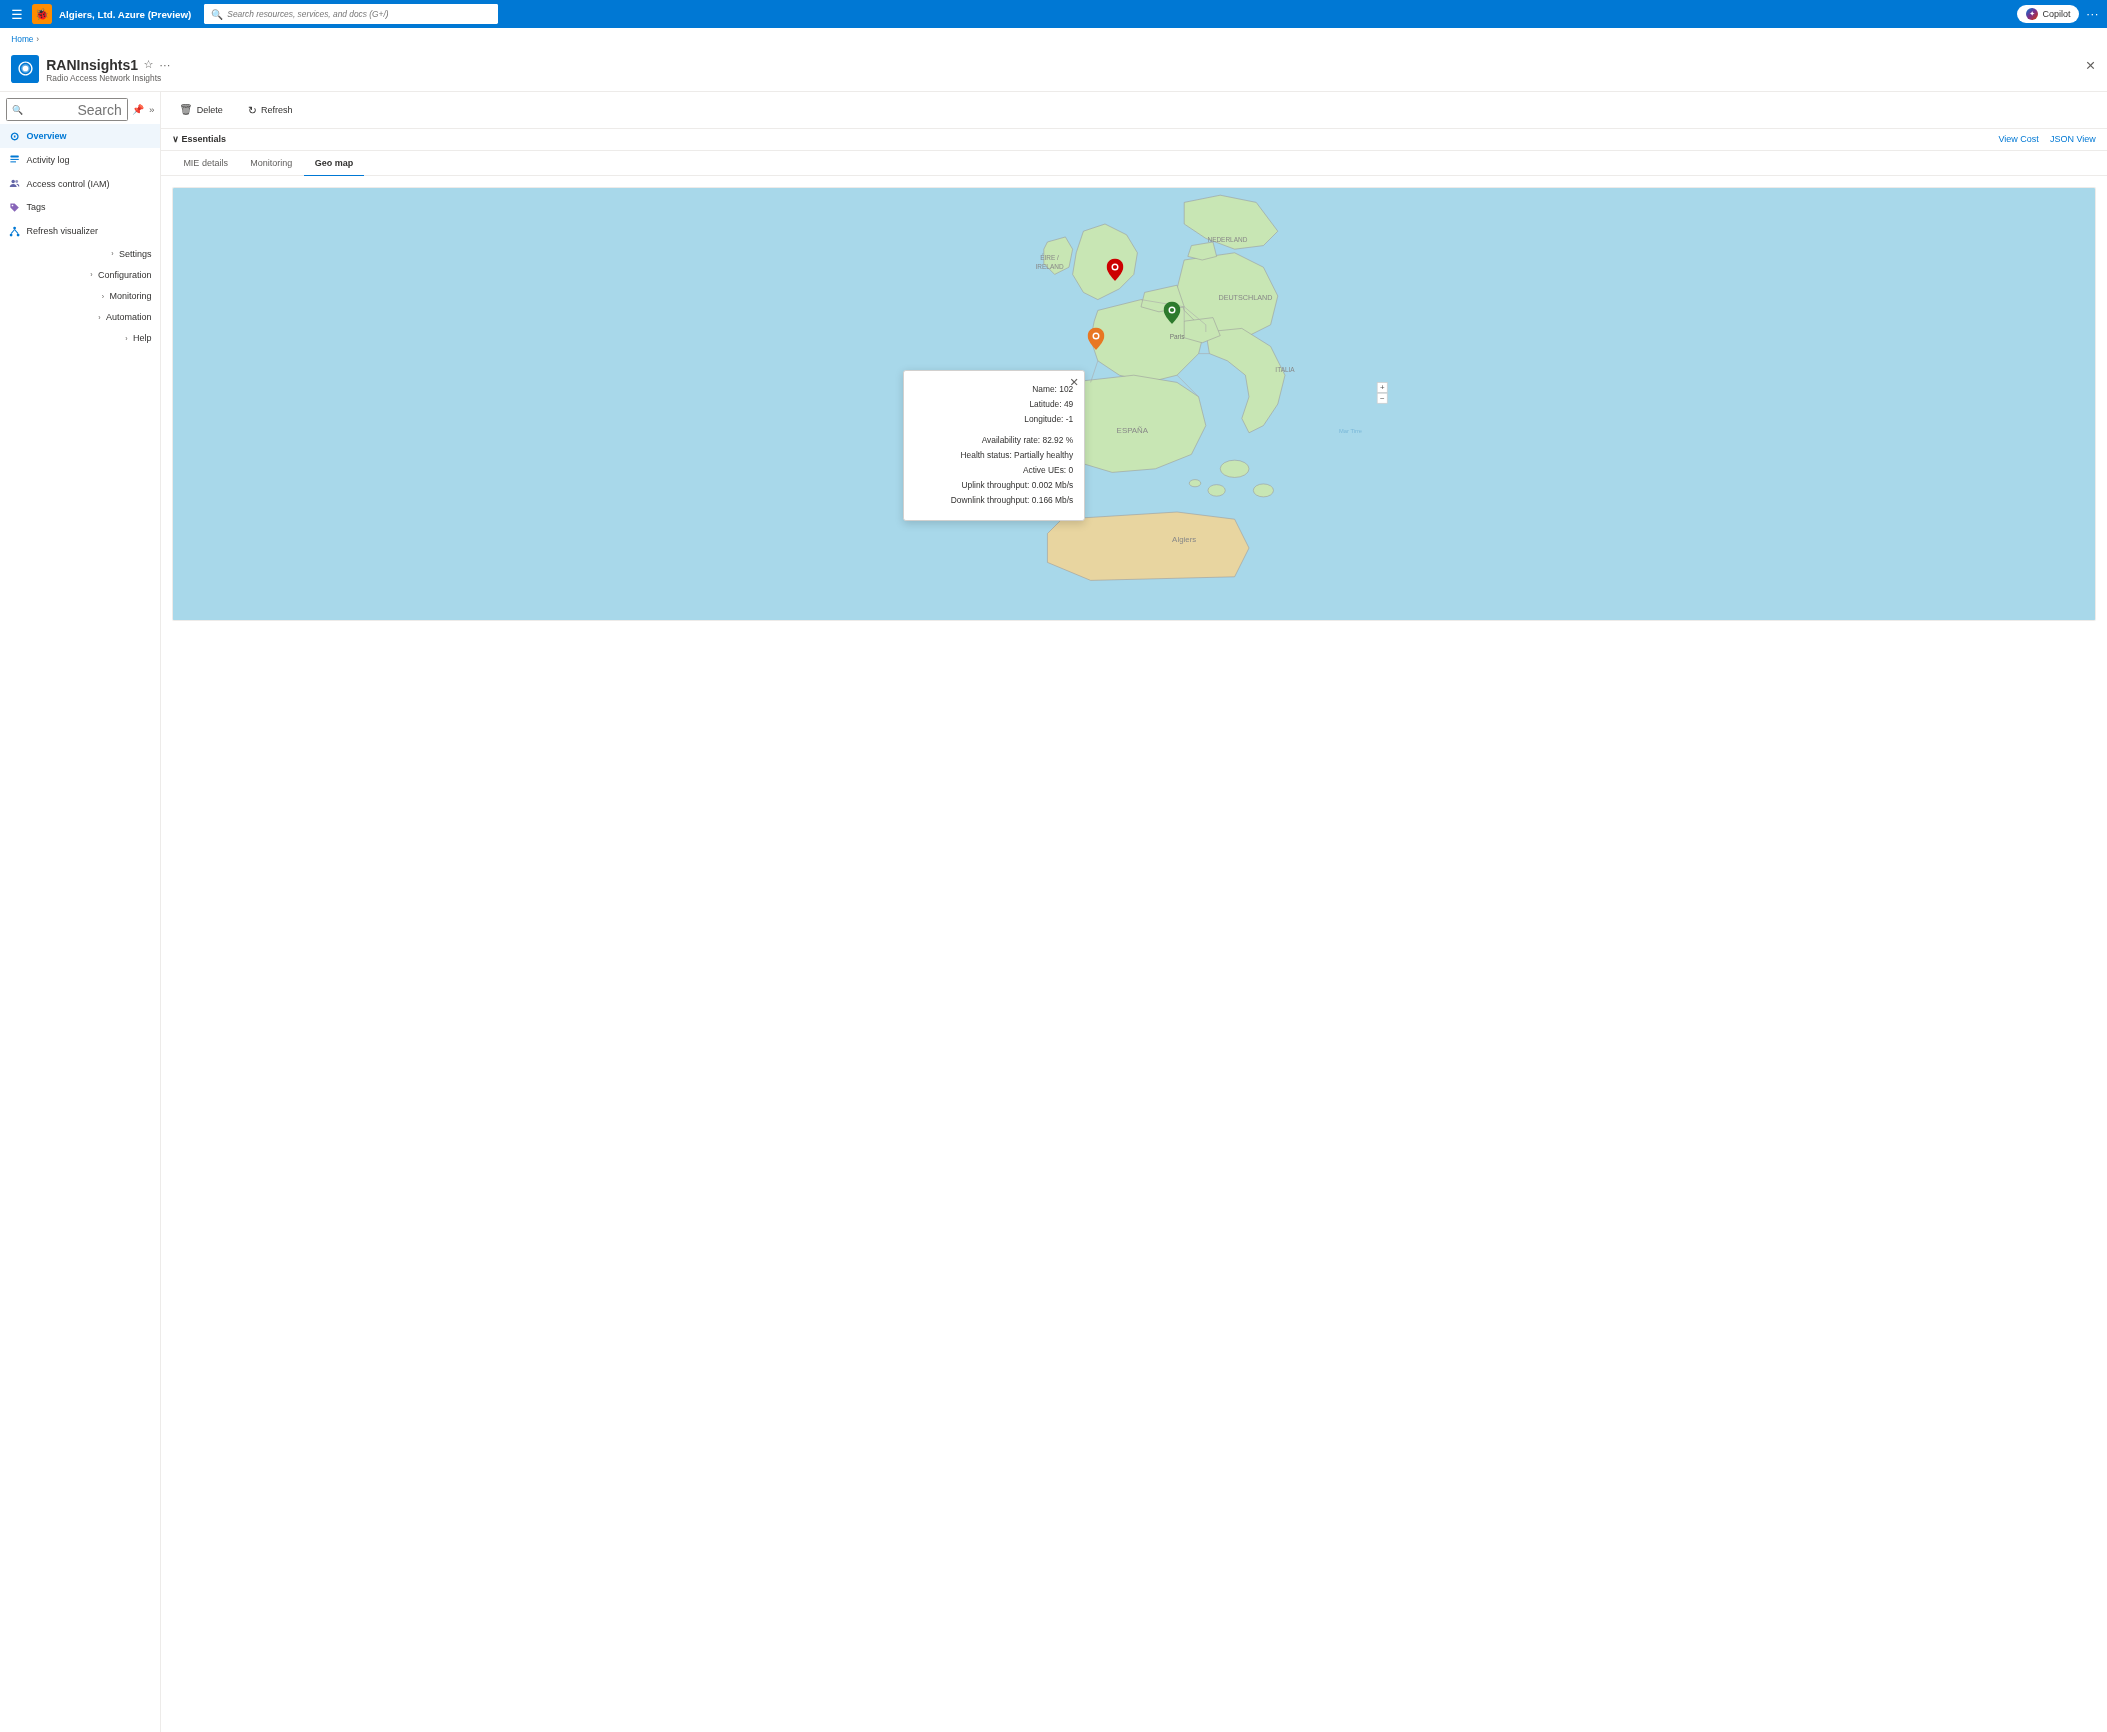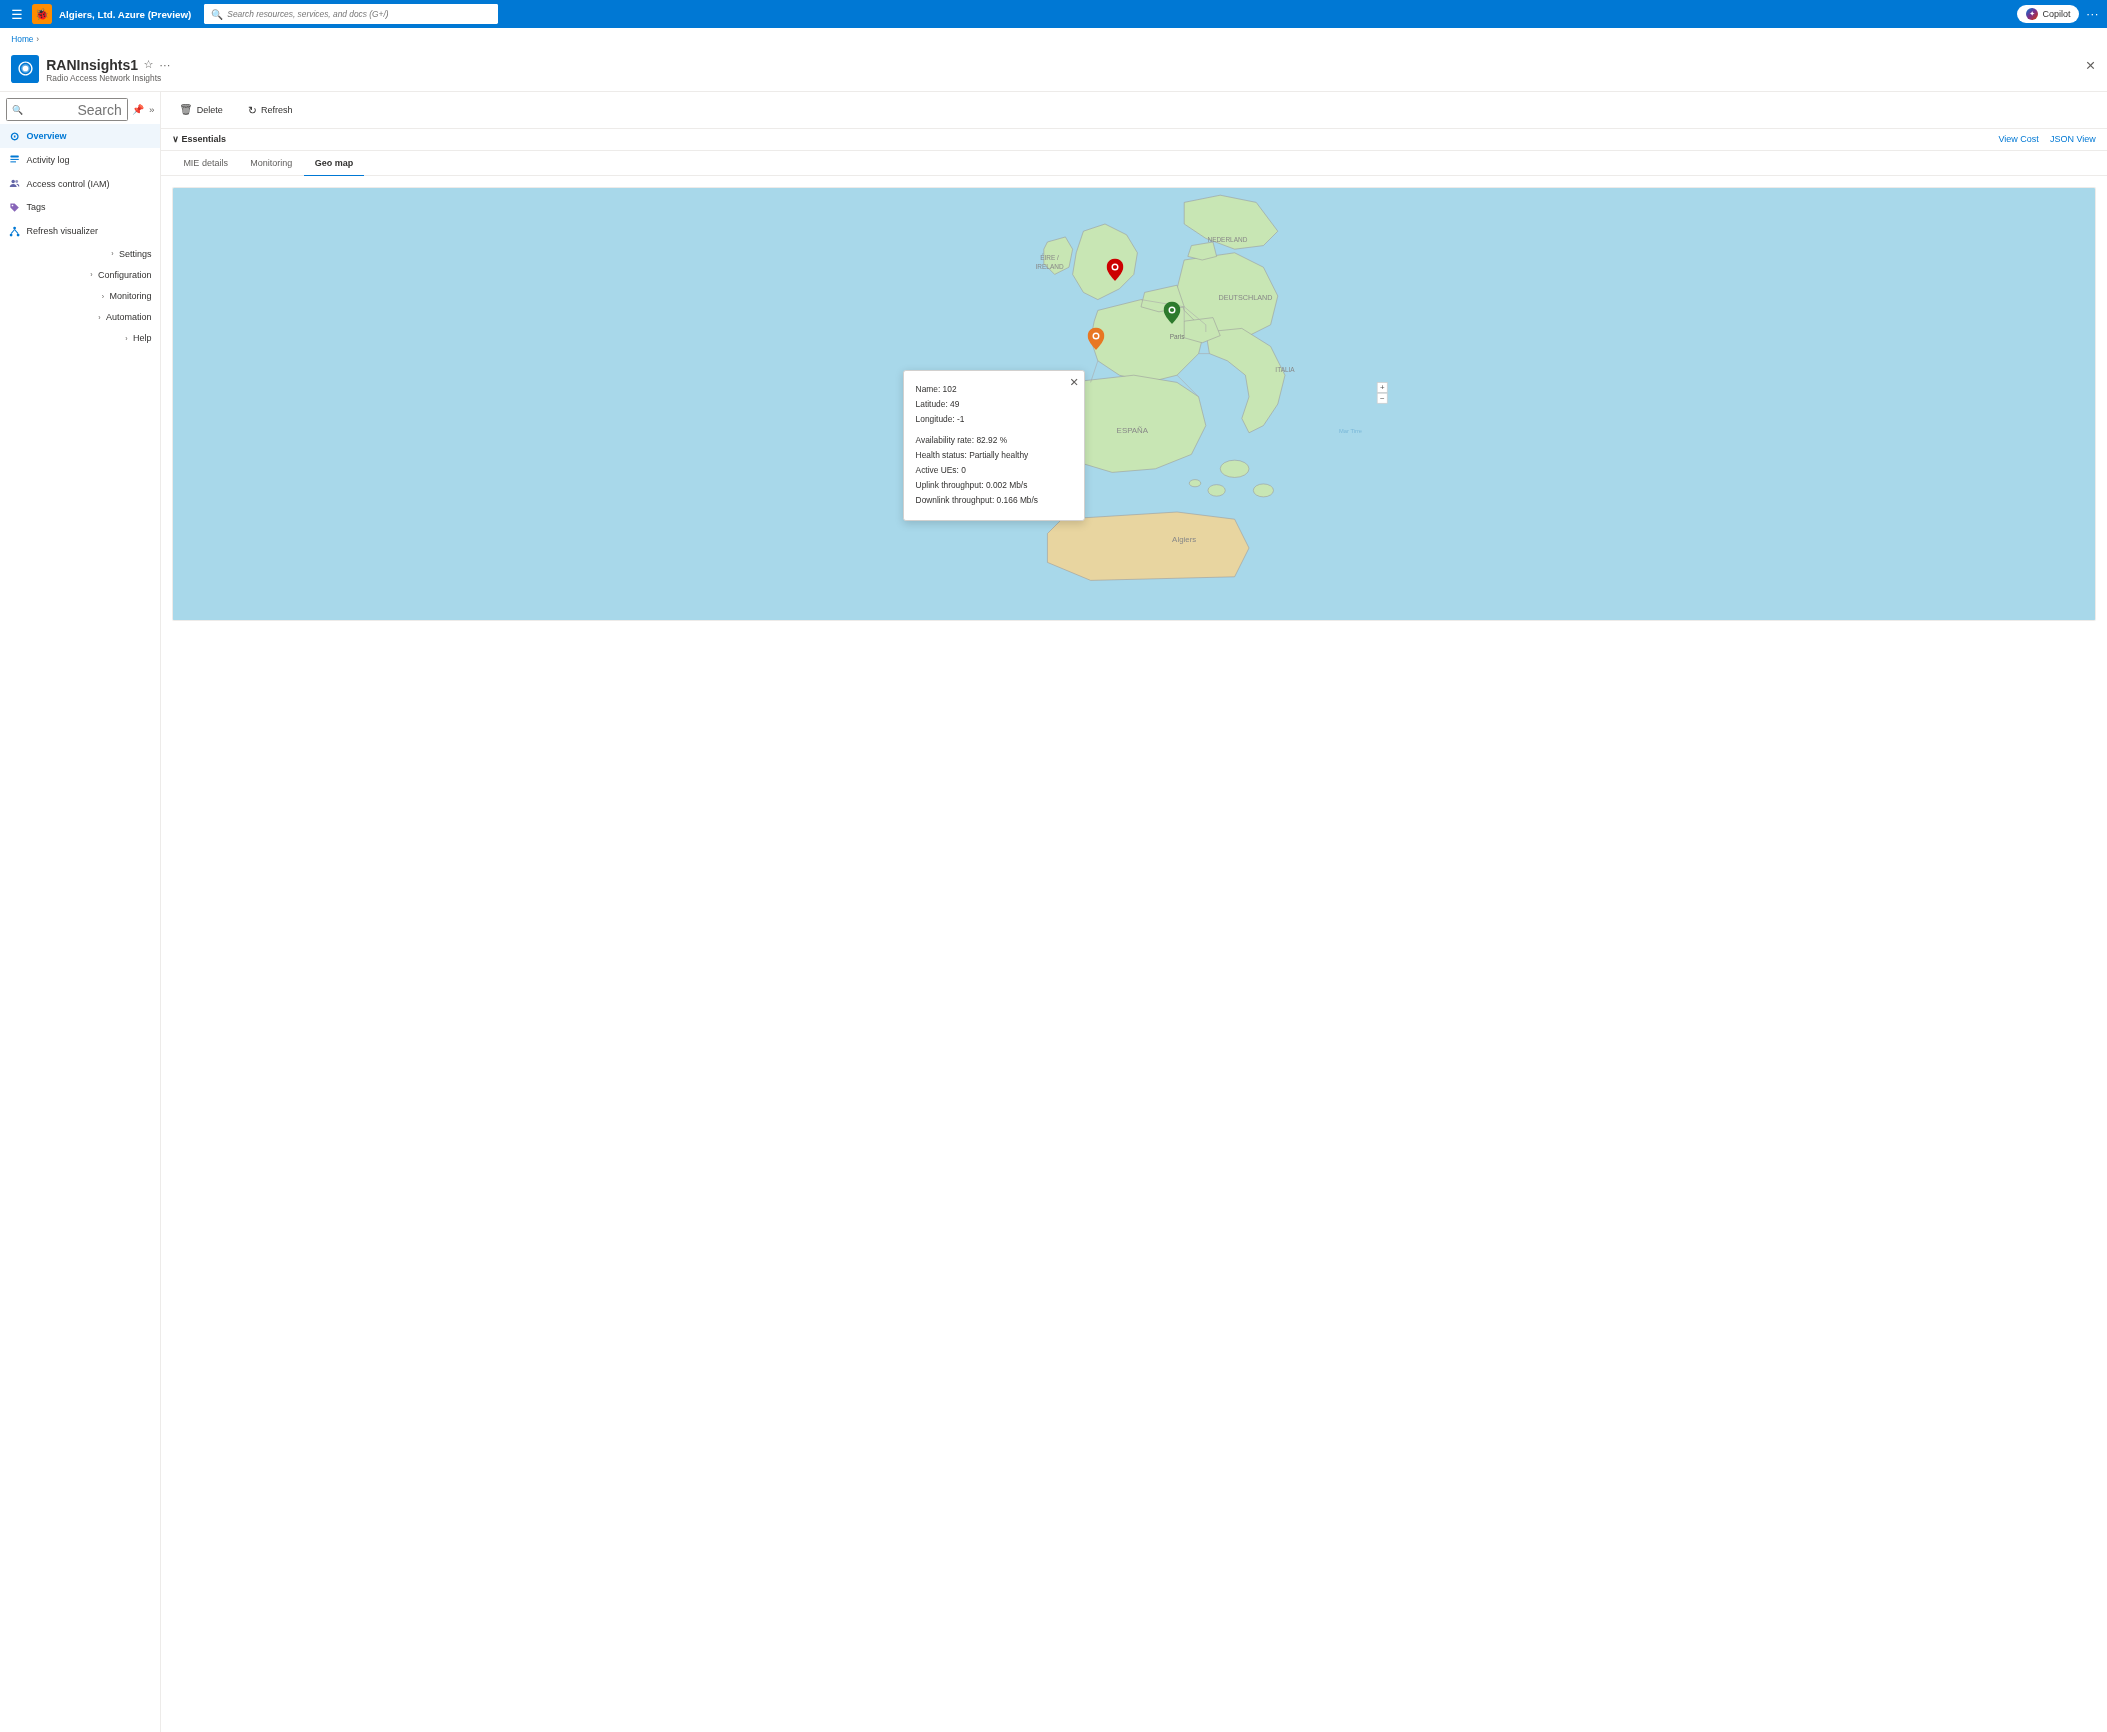--- a/index.html
+++ b/index.html
@@ -172,20 +172,21 @@
     .tab.active { color: #323130; font-weight: 600; border-bottom: 1.4px solid #0078d4; }
 
     
     .map-container {
       margin: 11.2px;
       border: 0.7px solid #edebe9;
       border-radius: 1.4px;
       overflow: hidden;
       position: relative;
       height: 434px;
+      text-align: right;
     }
 
     
     .map-bg {
       width: 100%;
       height: 100%;
       position: relative;
       background: #a8d8ea;
       overflow: hidden;
     }

